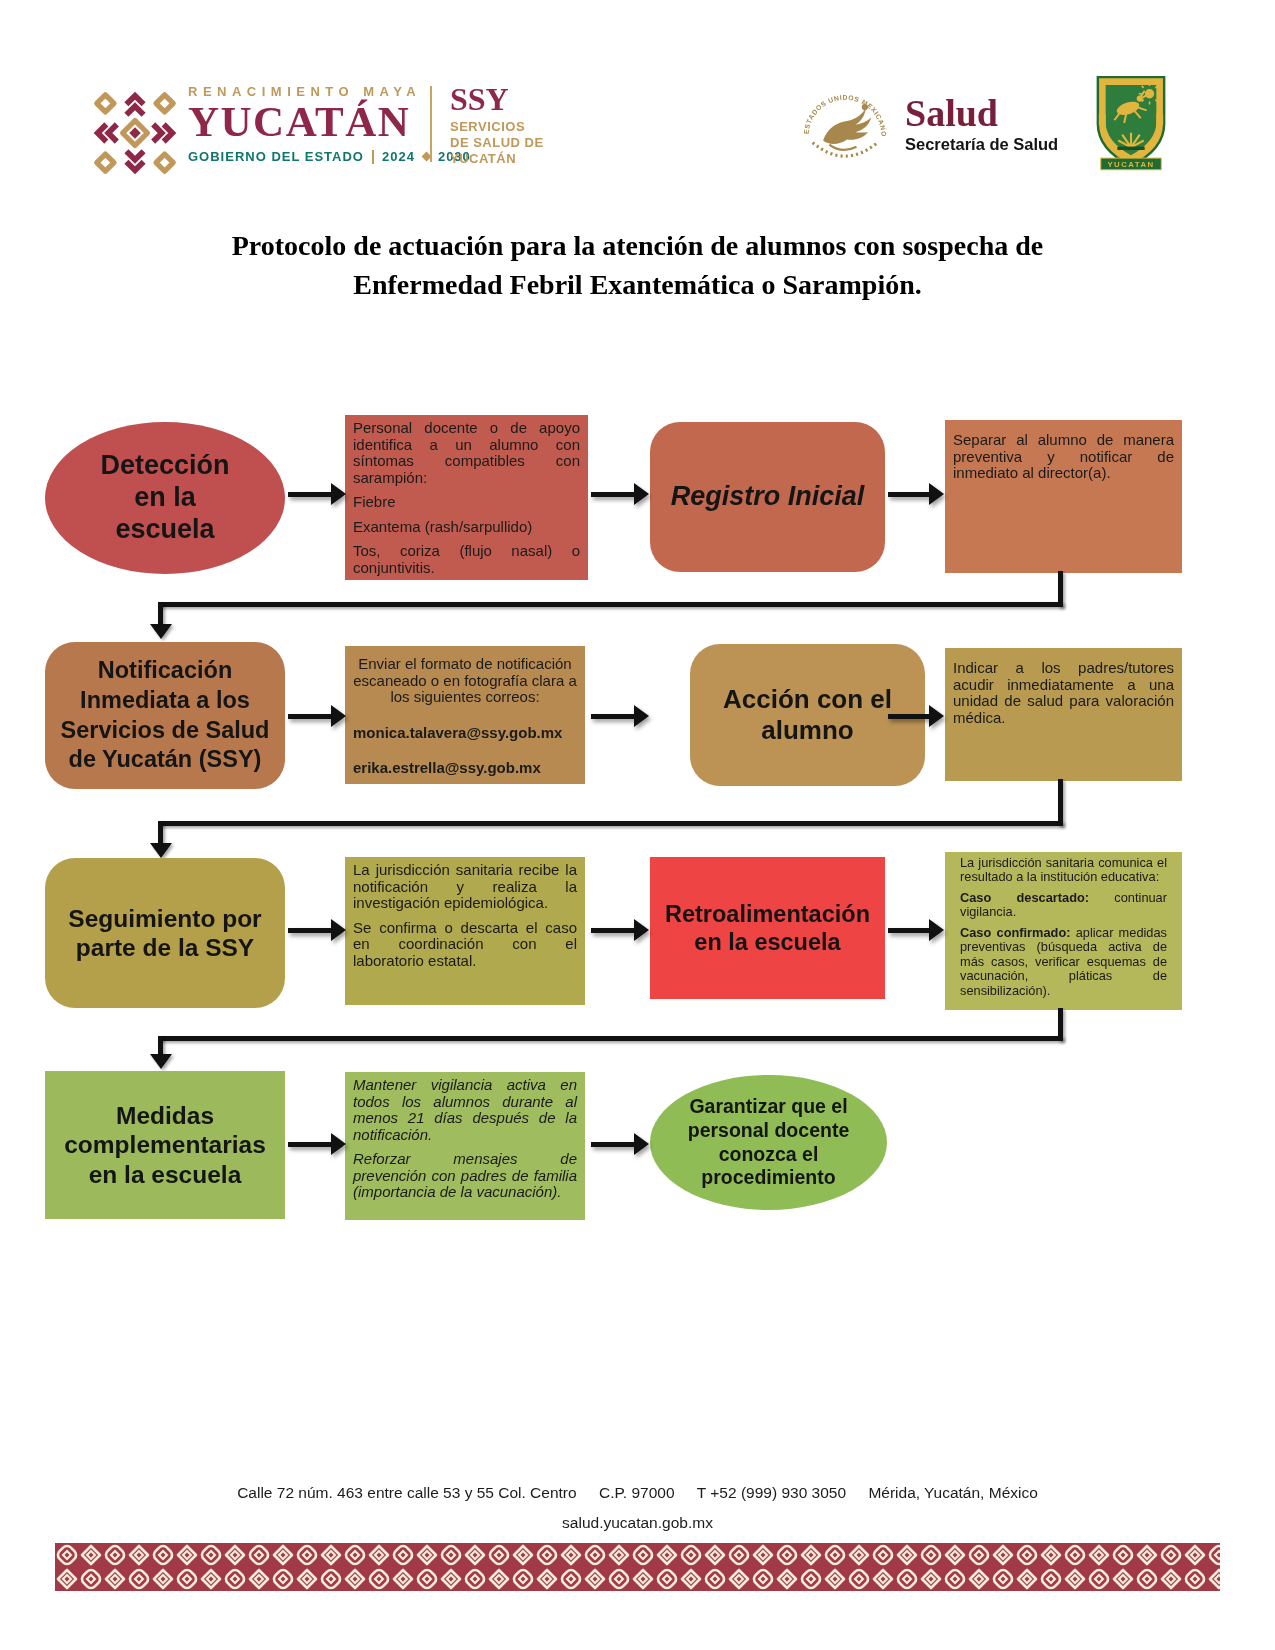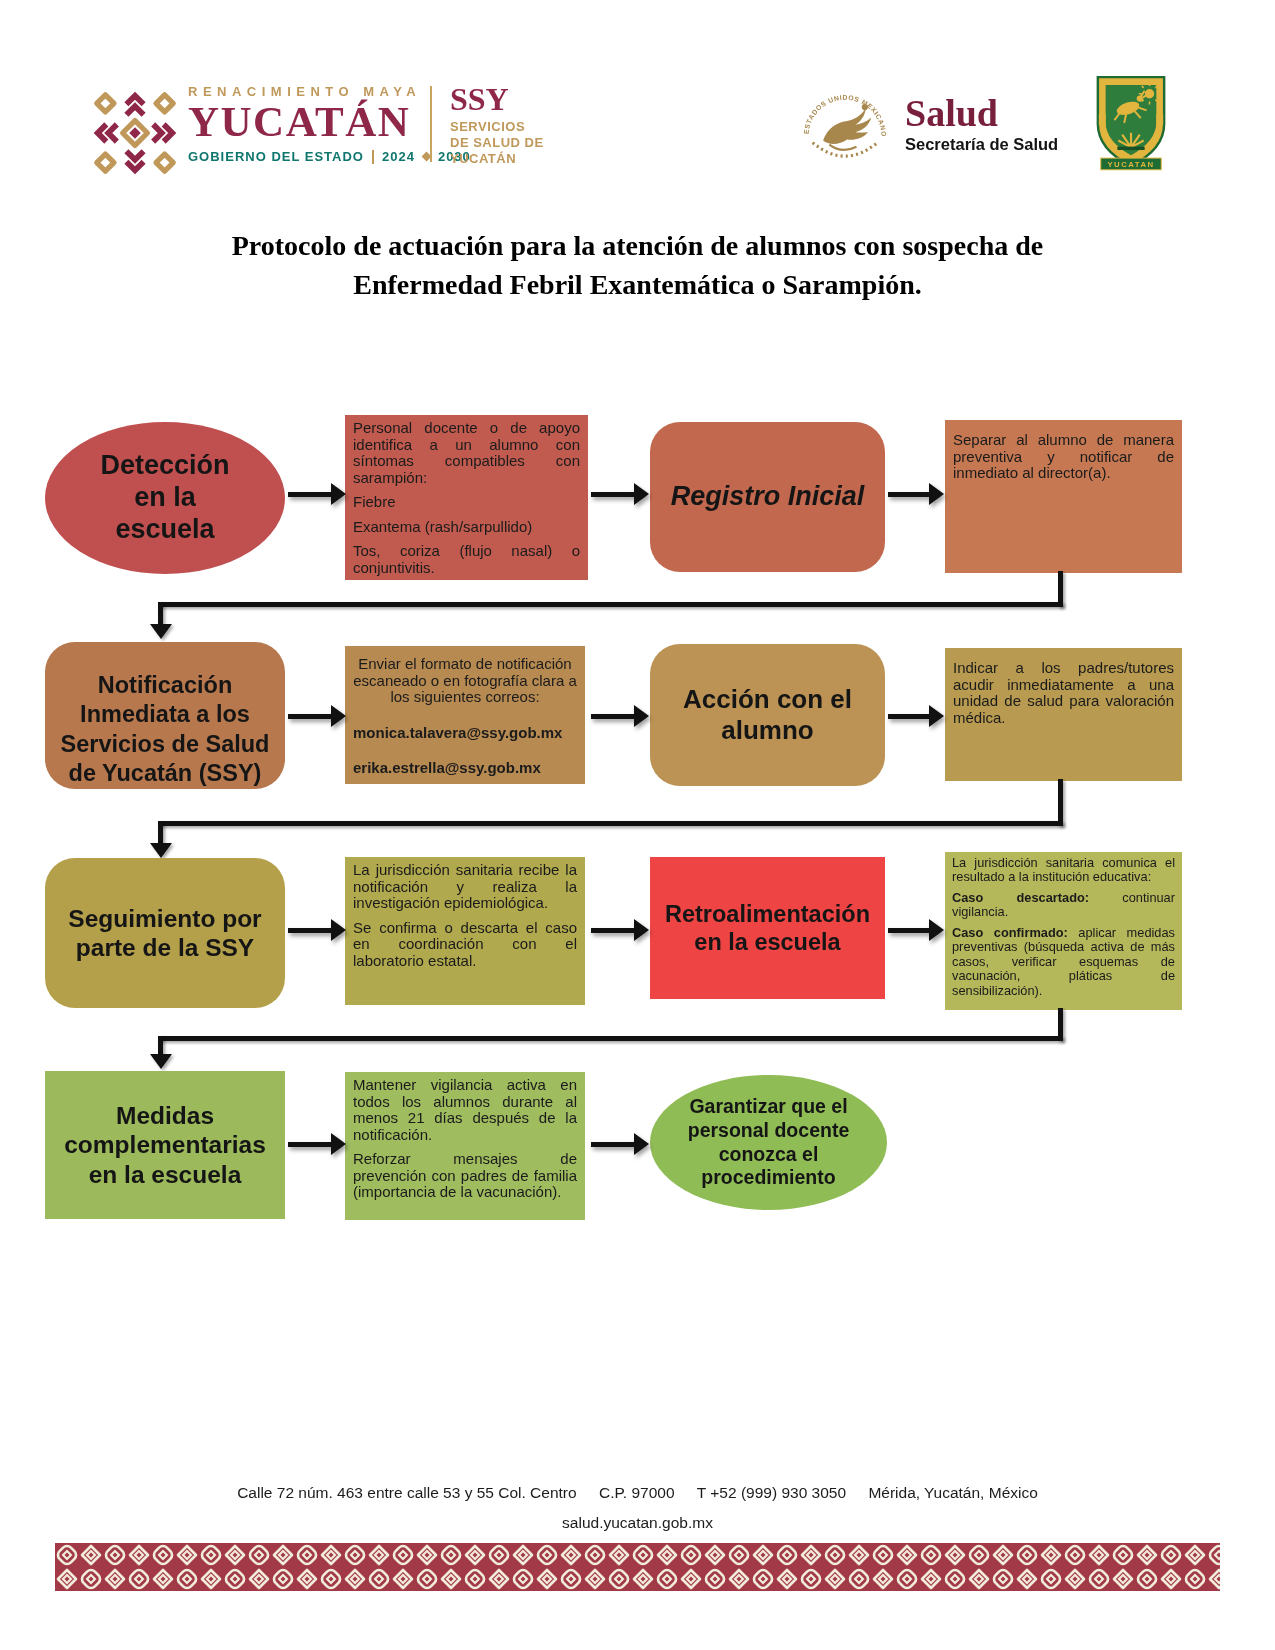--- a/index.html
+++ b/index.html
@@ -35,29 +35,29 @@
   .f26{font-size:26px;line-height:1.18;}
   .f24{font-size:23.5px;line-height:1.26;}
   .f25{font-size:24.5px;line-height:1.2;}
   .f19{font-size:19.5px;line-height:1.22;}
   .w140{max-width:150px;}
   .w225{max-width:228px;}
   .w215{max-width:218px;}
   .w175{max-width:180px;}
 
   .r1c1{background:#C04F4F;} .r1c2{background:#C15B4F;} .r1c3{background:#C2684F;font-style:italic;} .r1c4{background:#C57852;}
-  .r2c1{background:#B7784E;} .r2c2{background:#B78A52;} .r2c3{background:#BC9355;} .r2c4{background:#B89B50;}
+  .r2c1{background:#B7784E;} .r2c2{background:#B78A52;} .r2c3{background:#BC9355;margin-left:40px;} .r2c4{background:#B89B50;}
   .r3c1{background:#B4A04A;} .r3c2{background:#B1A94D;} .r3c3{background:#ef4444;} .r3c4{background:#B4B75A;}
   .r4c1{background:#9CBA5C;} .r4c2{background:#9FBC5F;} .r4c3{background:#8FBC55;}
 
   
   .tbox{position:absolute;color:#1b1b1b;font-size:15px;padding:5px 8px 0;}
   .tbox p{margin:0 0 8px;text-align:justify;line-height:1.1;}
   .tbox.small{font-size:12.8px;padding:4px 7px 0;}
-  .tbox.small p{margin:0 0 6px;line-height:1.13;}
+  .tbox.small p{margin:0 8px 6px;line-height:1.13;}
   .tbox .ctr{text-align:center;}
   .tbox .email{font-weight:bold;margin:19px 0 0;text-align:left;}
   .tbox b{font-weight:bold;}
   .pad-top{padding-top:12px;}
 
   
   .harrow{position:absolute;height:0;filter:drop-shadow(2px 3px 2px rgba(0,0,0,.38));}
   .harrow i{display:block;}
   .harrow .shaft{position:absolute;left:0;right:13px;top:-2.5px;height:5px;background:#111;}
   .harrow .ahead{position:absolute;right:-1px;top:-11px;width:0;height:0;
@@ -203,21 +203,21 @@
         <i class="ahead"></i>
       </div>
 
     <div>
       <i class="cline" style="left:1058px;top:571px;width:5px;height:36px;"></i>
       <i class="cline" style="left:158px;top:602px;width:905px;height:5px;"></i>
       <i class="cline" style="left:158px;top:602px;width:5px;height:24px;"></i>
       <i class="cdown" style="left:150px;top:624px;"></i>
     </div>
 
-    <div class="shape rounded f24 r2c1" style="left:45px;top:642px;width:240px;height:147px;align-items:flex-end;">
+    <div class="shape rounded f24 r2c1" style="left:45px;top:642px;width:240px;height:147px;">
       <span class="w225">Notificación Inmediata a los Servicios de Salud de Yucatán (SSY)</span>
     </div>
     <div class="tbox r2c2" style="left:345px;top:646px;width:240px;height:138px;padding-top:10px;">
       <p class="ctr">Enviar el formato de notificación escaneado o en fotografía clara a los siguientes correos:</p>
       <p class="email">monica.talavera@ssy.gob.mx</p>
       <p class="email">erika.estrella@ssy.gob.mx</p>
     </div>
     <div class="shape rounded f26 r2c3" style="left:650px;top:644px;width:235px;height:142px;">
       <span class="w215">Acción con el alumno</span>
     </div>
@@ -275,21 +275,21 @@
     <div>
       <i class="cline" style="left:1058px;top:1008px;width:5px;height:33px;"></i>
       <i class="cline" style="left:158px;top:1036px;width:905px;height:5px;"></i>
       <i class="cline" style="left:158px;top:1036px;width:5px;height:20px;"></i>
       <i class="cdown" style="left:150px;top:1054px;"></i>
     </div>
 
     <div class="shape f25 r4c1" style="left:45px;top:1071px;width:240px;height:148px;">
       <span class="w225">Medidas complementarias en la escuela</span>
     </div>
-    <div class="tbox r4c2" style="left:345px;top:1072px;width:240px;height:148px;">
+    <div class="tbox r4c2" style="left:345px;top:1072px;width:240px;height:148px;font-style:italic;">
       <p>Mantener vigilancia activa en todos los alumnos durante al menos 21 días después de la notificación.</p>
       <p>Reforzar mensajes de prevención con padres de familia (importancia de la vacunación).</p>
     </div>
     <div class="shape ellipse f19 r4c3" style="left:650px;top:1075px;width:237px;height:135px;">
       <span class="w175">Garantizar que el personal docente conozca el procedimiento</span>
     </div>
     <div class="harrow" style="left:288px;top:1144px;width:57px;">
         <i class="shaft"></i>
         <i class="ahead"></i>
       </div>

